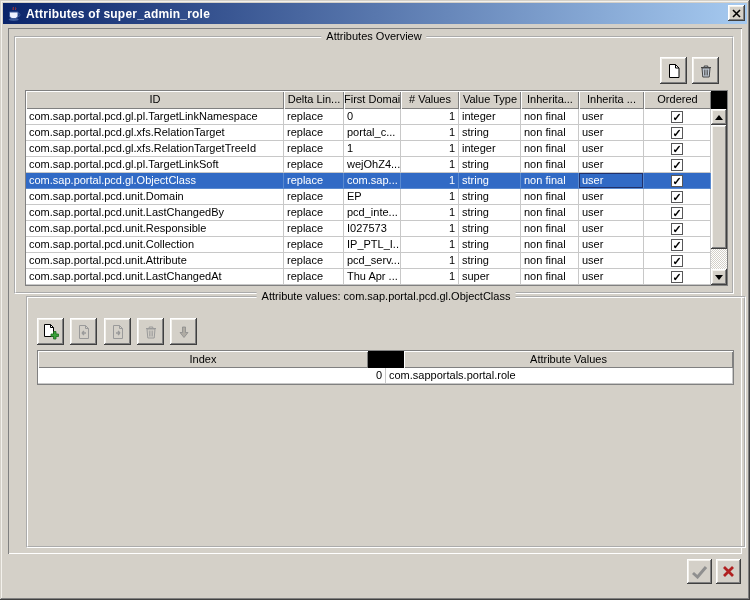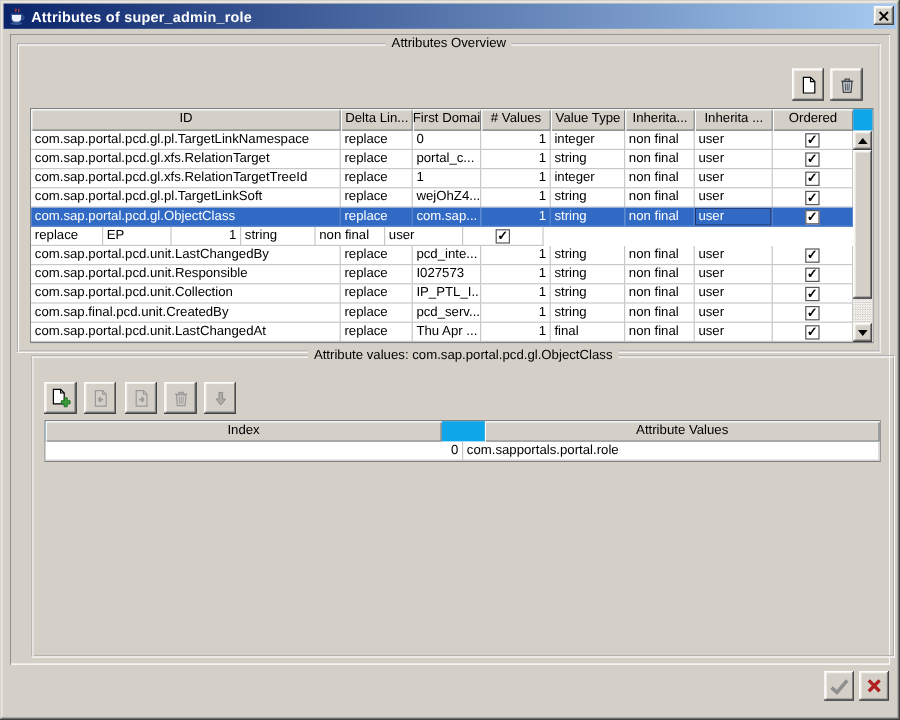--- a/index.html
+++ b/index.html
@@ -41,21 +41,21 @@
   
   .tb-btn{
     position:absolute; width:27px; height:27px; background:#d4d0c8; border:0; cursor:pointer;
     box-shadow: inset -1px -1px #404040, inset 1px 1px #fff, inset -2px -2px #808080, inset 2px 2px #f3f1ec;
     display:flex; align-items:center; justify-content:center;
   }
   .tb-btn svg{ display:block; }
 
   
   .jtable{ position:absolute; background:#fff; border:1px solid #808080; }
-  .t-head{ display:flex; height:18px; background:#0ea5e9; }
+  .t-head{ display:flex; height:18px; background:#000000; }
   .t-head .hcell{
     height:18px; font-size:11px; line-height:17px; text-align:center; color:#000;
     background:#d4d0c8; overflow:hidden; white-space:nowrap; cursor:pointer;
     box-shadow: inset 1px 1px #fff, inset -1px -1px #808080;
   }
   .t-row{ display:flex; height:16px; background:#fff; cursor:default; }
   .t-row .cell{
     height:16px; font-size:11px; line-height:15px; padding:0 3px; color:#000;
     border-right:1px solid #c8c8c8; border-bottom:1px solid #c8c8c8;
     overflow:hidden; white-space:nowrap;
@@ -208,20 +208,21 @@
     <div class="cell c2">com.sap...</div>
     <div class="cell c3 num">1</div>
     <div class="cell c4">string</div>
     <div class="cell c5">non final</div>
     <div class="cell c6 focus-cell">user</div>
     <div class="cell c7">
       <span class="checkbox checked"></span>
     </div>
   </div>
             <div class="t-row">
+    <div class="cell c0">com.sap.portal.pcd.unit.Domain</div>
     <div class="cell c1">replace</div>
     <div class="cell c2">EP</div>
     <div class="cell c3 num">1</div>
     <div class="cell c4">string</div>
     <div class="cell c5">non final</div>
     <div class="cell c6">user</div>
     <div class="cell c7">
       <span class="checkbox checked"></span>
     </div>
   </div>
@@ -255,37 +256,37 @@
     <div class="cell c2">IP_PTL_I...</div>
     <div class="cell c3 num">1</div>
     <div class="cell c4">string</div>
     <div class="cell c5">non final</div>
     <div class="cell c6">user</div>
     <div class="cell c7">
       <span class="checkbox checked"></span>
     </div>
   </div>
             <div class="t-row">
-    <div class="cell c0">com.sap.final.pcd.unit.CreatedBy</div>
+    <div class="cell c0">com.sap.portal.pcd.unit.Attribute</div>
     <div class="cell c1">replace</div>
     <div class="cell c2">pcd_serv...</div>
     <div class="cell c3 num">1</div>
     <div class="cell c4">string</div>
     <div class="cell c5">non final</div>
     <div class="cell c6">user</div>
     <div class="cell c7">
       <span class="checkbox checked"></span>
     </div>
   </div>
             <div class="t-row">
     <div class="cell c0">com.sap.portal.pcd.unit.LastChangedAt</div>
     <div class="cell c1">replace</div>
     <div class="cell c2">Thu Apr ...</div>
     <div class="cell c3 num">1</div>
-    <div class="cell c4">final</div>
+    <div class="cell c4">super</div>
     <div class="cell c5">non final</div>
     <div class="cell c6">user</div>
     <div class="cell c7">
       <span class="checkbox checked"></span>
     </div>
   </div>
           </div>
         <div class="vscroll" style="right:0; top:18px; height:176px;">
           <button class="sb-btn sb-up">
               <span class="arrow-up"></span>

